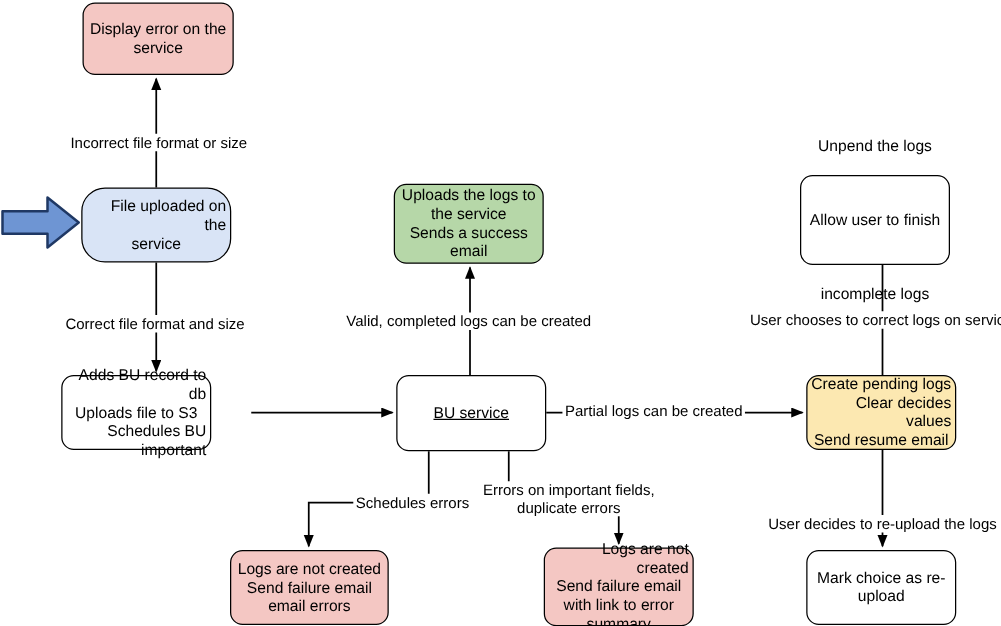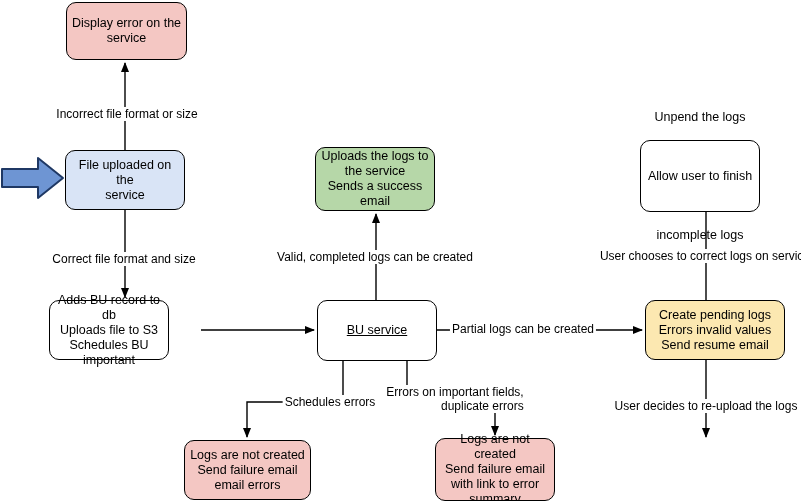--- a/index.html
+++ b/index.html
@@ -18,41 +18,41 @@
     width: 801px; height: 501px;
   }
   .node {
     position: absolute;
     border: 1.5px solid #000000;
     border-radius: 10px;
     display: flex;
     flex-direction: column;
     align-items: center;
     justify-content: center;
-    text-align: center;
+    text-align: right;
     font-size: 12.5px;
     line-height: 15px;
     background: #ffffff;
     padding: 2px 3px;
   }
   .node.pink   { background: #F4C7C3; }
-  .node.blue   { background: #D9E4F6; }
+  .node.blue   { background: #D9E4F6; border-radius: 19px; }
   .node.green  { background: #B6D7A8; }
   .node.yellow { background: #FCE8B1; }
   .edge-label {
     position: absolute;
     transform: translate(-50%, -50%);
     background: #ffffff;
     font-size: 12px;
     line-height: 14px;
     white-space: nowrap;
     text-align: center;
     padding: 0 2px;
   }
-  .edge-label .lbl-line { display: block; text-align: right; }
+  .edge-label .lbl-line { display: block; }
 </style>
 </head>
 <body>
 
 <div class="canvas">
 
   <svg class="arrows" viewBox="0 0 801 501" xmlns="http://www.w3.org/2000/svg">
     <defs>
       <marker id="ah" markerUnits="userSpaceOnUse" markerWidth="12" markerHeight="10" refX="9" refY="4" orient="auto">
         <path d="M0,0 L10,4 L0,8 z" fill="#000"></path>
@@ -101,32 +101,36 @@
     <span>BU service</span>
   </div>
 
   <div class="node green" style="left:315px; top:147px; width:120px; height:64px;">
     <span>Uploads the logs to</span>
     <span>the service</span>
     <span>Sends a success</span>
     <span>email</span>
   </div>
 
-  <div class="node yellow" style="left:645px; top:300px; width:140px; height:60px;">
+  <div class="node yellow" style="left:645px; top:300px; width:120px; height:60px;">
     <span>Create pending logs</span>
-    <span>Errors invalid values</span>
+    <span>Clear decides values</span>
     <span>Send resume email</span>
   </div>
 
   <div class="node" style="left:640px; top:140px; width:120px; height:72px;gap:44px;">
     <span>Unpend the logs</span>
     <span>Allow user to finish</span>
     <span>incomplete logs</span>
   </div>
 
+  <div class="node" style="left:645px; top:440px; width:120px; height:60px;">
+    <span>Mark choice as re-</span>
+    <span>upload</span>
+  </div>
 
   <div class="node pink" style="left:184px; top:440px; width:127px; height:60px;">
     <span>Logs are not created</span>
     <span>Send failure email</span>
     <span>email errors</span>
   </div>
 
   <div class="node pink" style="left:435px; top:438px; width:120px; height:63px;">
     <span>Logs are not created</span>
     <span>Send failure email</span>
@@ -137,21 +141,21 @@
   <div class="edge-label" style="left:127px; top:114px;text-align:right;">Incorrect file format or size</div>
 
   <div class="edge-label" style="left:124px; top:259px;">Correct file format and size</div>
 
   <div class="edge-label" style="left:375px; top:257px;text-align:right;">Valid, completed logs can be created</div>
 
   <div class="edge-label" style="left:523px; top:329px;">Partial logs can be created</div>
 
   <div class="edge-label" style="left:705px; top:256px;">User chooses to correct logs on service</div>
 
-  <div class="edge-label" style="left:706px; top:406px;">User decides to re-upload the logs</div>
+  <div class="edge-label" style="left:706px; top:419px;">User decides to re-upload the logs</div>
 
   <div class="edge-label" style="left:330px; top:402px;">Schedules errors</div>
 
   <div class="edge-label" style="left:455px; top:399px;">
     <span class="lbl-line">Errors on important fields,</span>
     <span class="lbl-line">duplicate errors</span>
   </div>
 
 </div>
 

